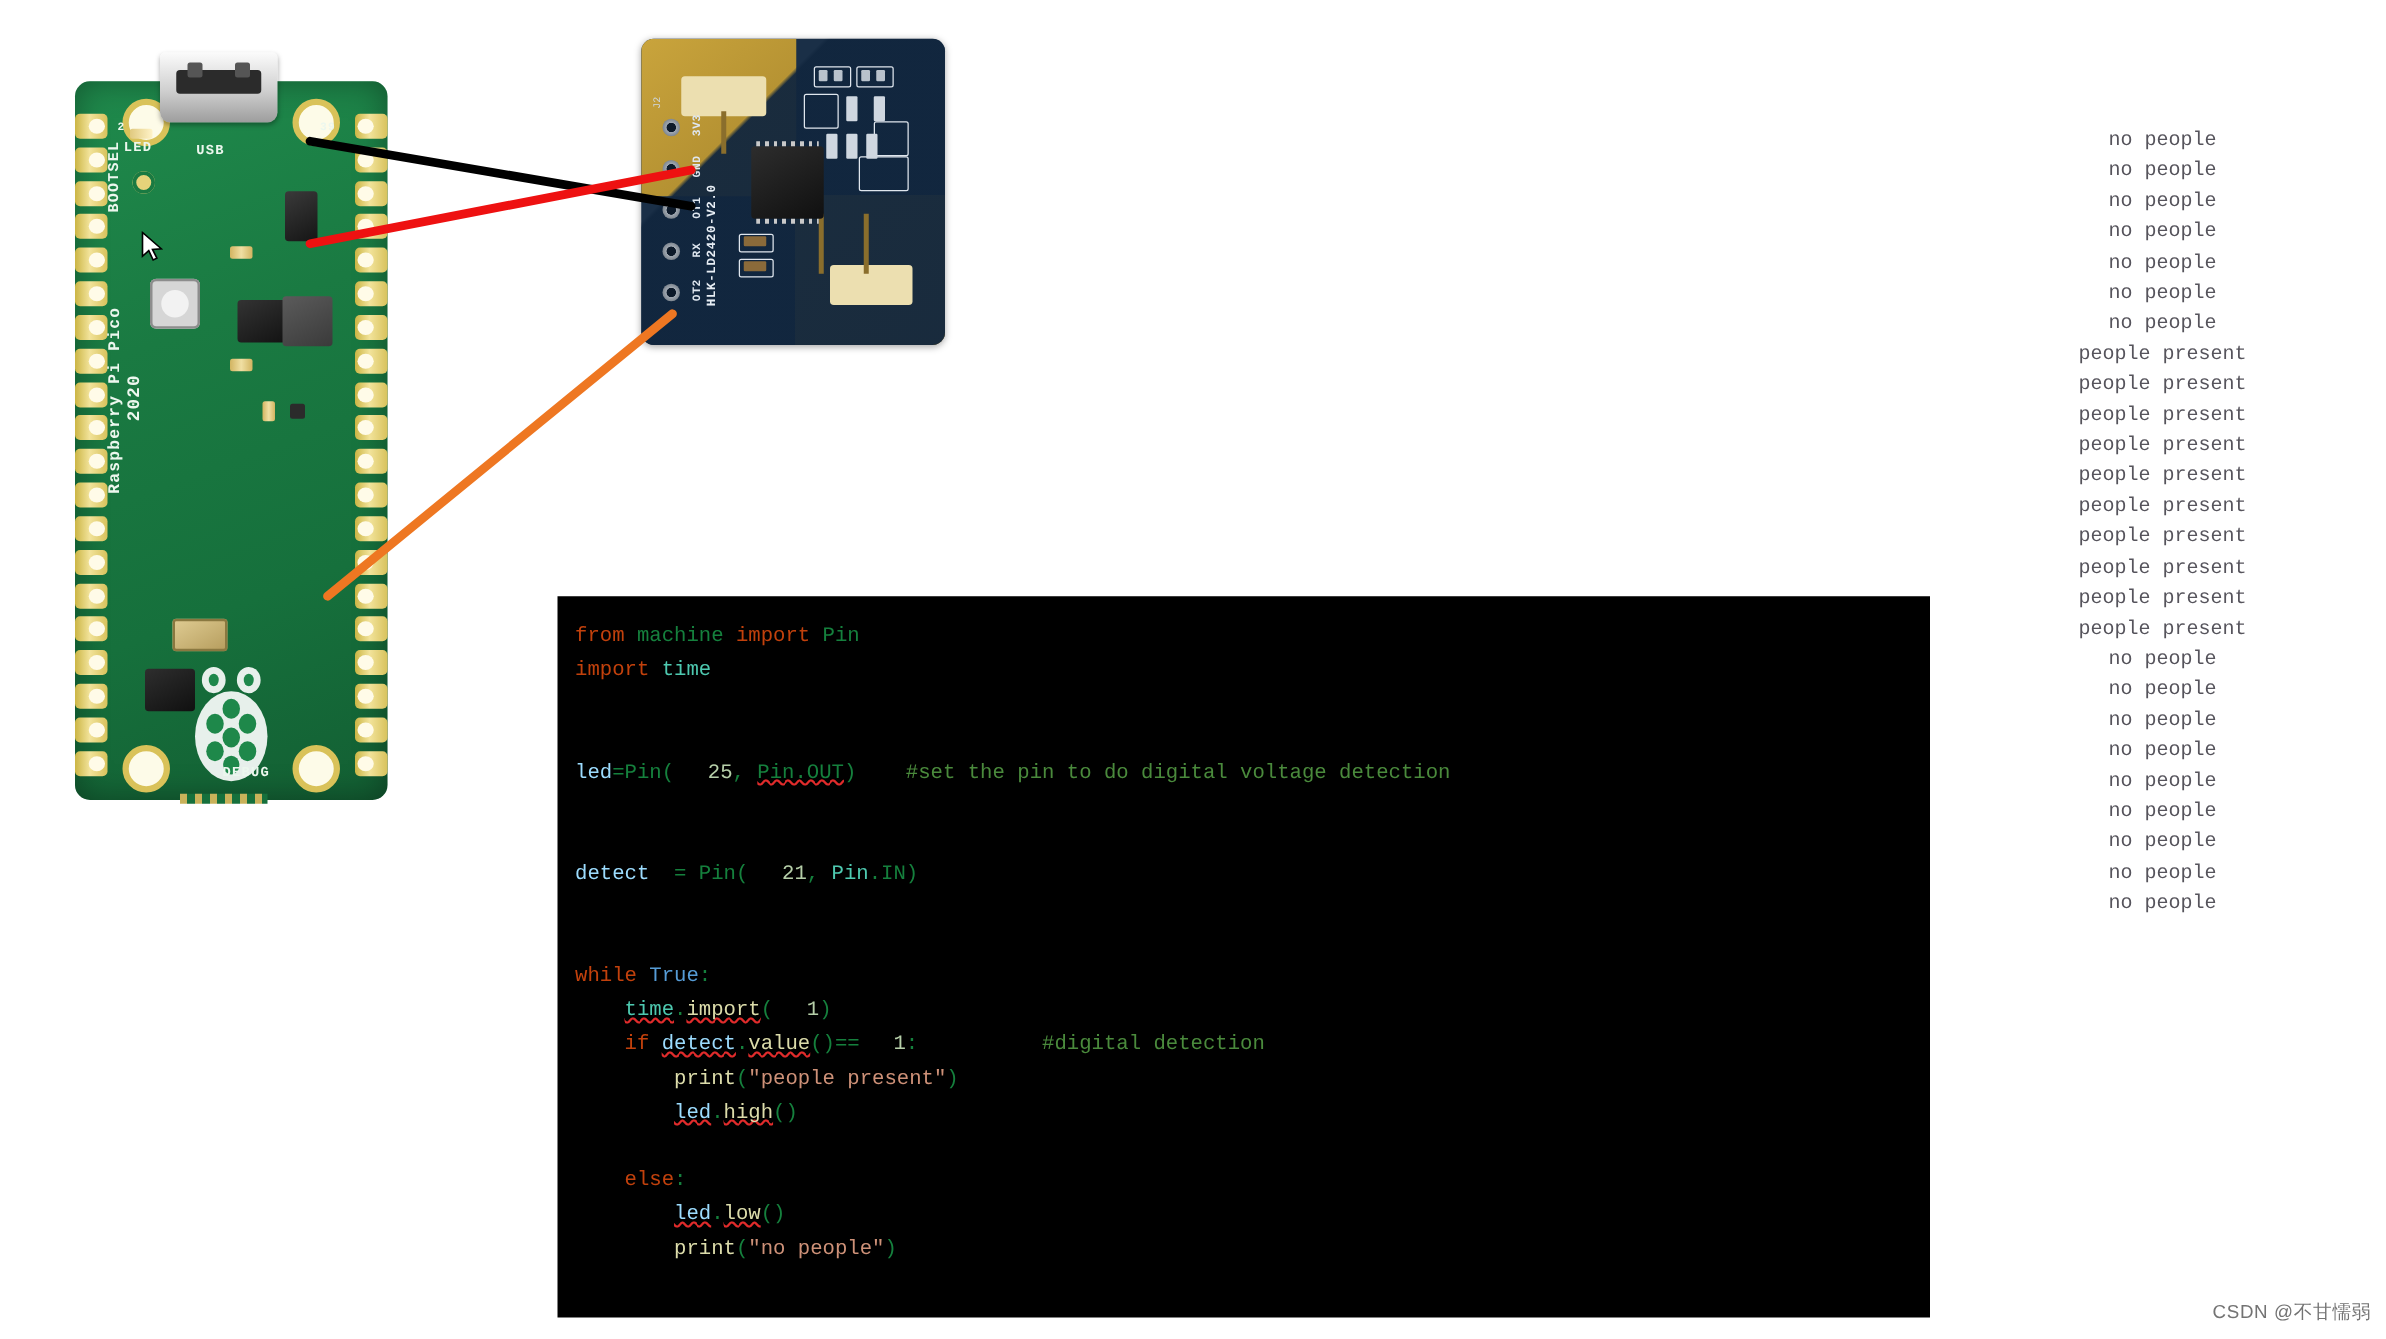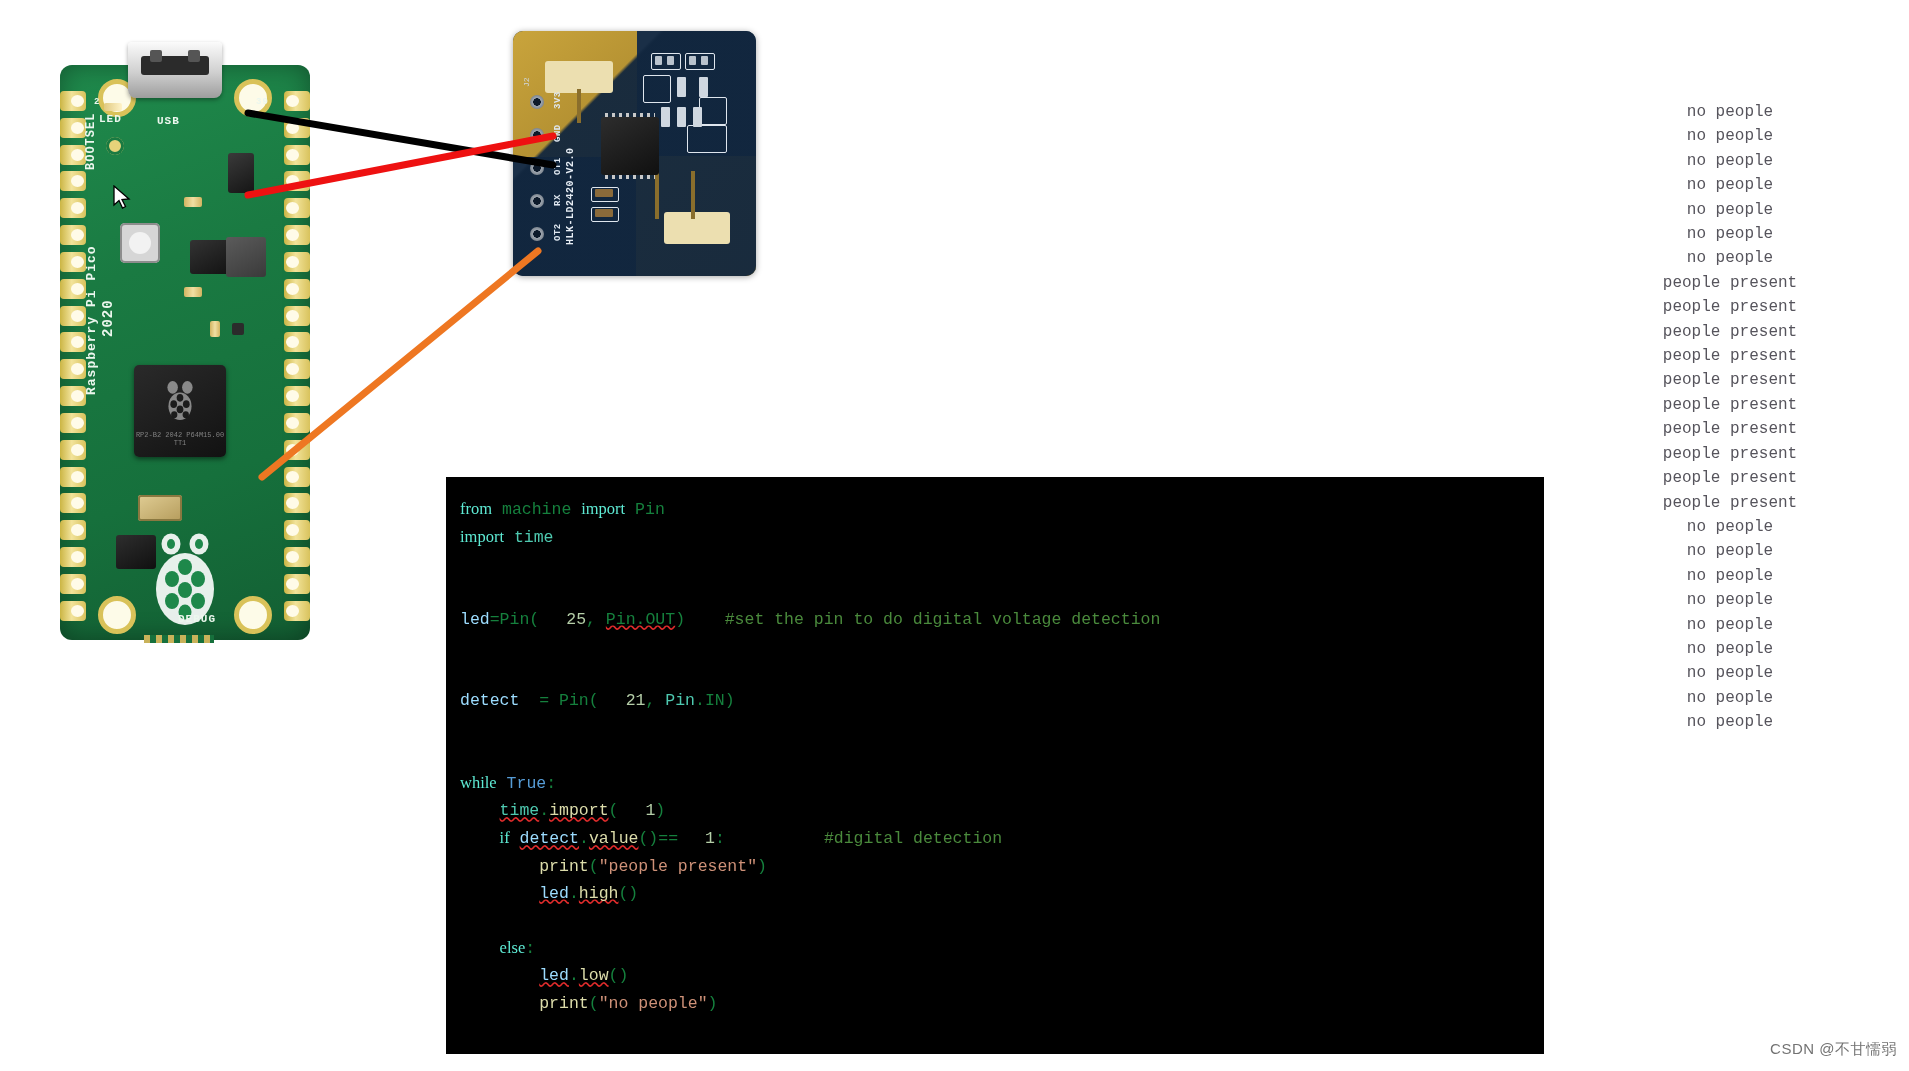--- a/index.html
+++ b/index.html
@@ -115,21 +115,21 @@
 
   
   #wires{position:absolute;left:0;top:0;width:1909px;height:1071px;pointer-events:none;z-index:25;}
 
   
   #code-block{position:absolute;left:446px;top:477px;width:1098px;height:577px;
      background:#000000;padding:18px 0 0 0;box-sizing:border-box;}
   #code-pre{margin:0;padding:0 0 0 14px;color:#d4d4d4;
      font-family:"Liberation Mono",monospace;font-size:16.5px;line-height:27.2px;
      white-space:pre;}
-  .k{color:#5eead4;font-family:Liberation Serif, serif;}         
+  .k{color:#c2410c;}         
   .kb{color:#569cd6;}        
   .cls{color:#4ec9b0;}       
   .fn{color:#dcdcaa;}        
   .num{color:#b5cea8;margin-left:27px;}       
   .str{color:#ce9178;}       
   .cm{color:#4a8a3c;}        
   .var{color:#9cdcfe;}       
   .pl{color:#15803d;}        
   .sq{text-decoration:underline wavy #e02b2b;text-decoration-skip-ink:none;}
 
@@ -202,39 +202,20 @@
     <div id="led-pad"></div>
     <div id="bootsel-button"></div>
     <div id="smd-top"></div>
     <div id="flash-chip"></div>
     <div id="regulator-chip"></div>
     <div class="res" style="left:124px;top:132px;"></div>
     <div class="res" style="left:124px;top:222px;"></div>
     <div class="res" style="left:150px;top:256px;width:10px;height:16px;"></div>
     <div class="res" style="left:172px;top:258px;width:12px;height:12px;background:#2b2b2b;"></div>
 
-    <div id="rp2040-chip">
-      <svg class="rp-logo" viewBox="0 0 40 38">
-        <g fill="#c9c9c9">
-          <ellipse cx="13" cy="6" rx="5" ry="6"></ellipse>
-            <ellipse cx="27" cy="6" rx="5" ry="6"></ellipse>
-          <ellipse cx="20" cy="24" rx="11" ry="13"></ellipse>
-        </g>
-        <g fill="#1a1a1a">
-          <ellipse cx="20" cy="16" rx="3.2" ry="3.6"></ellipse>
-            <ellipse cx="14" cy="22" rx="3.2" ry="3.6"></ellipse>
-          <ellipse cx="26" cy="22" rx="3.2" ry="3.6"></ellipse>
-            <ellipse cx="20" cy="27" rx="3.2" ry="3.6"></ellipse>
-          <ellipse cx="14.5" cy="32" rx="3" ry="3.2"></ellipse>
-            <ellipse cx="25.5" cy="32" rx="3" ry="3.2"></ellipse>
-        </g>
-      </svg>
-      <div class="rp-txt">RP2-B2  2042
-P64M15.00 TT1</div>
-    </div>
 
     <div id="osc-chip"></div>
     <div id="small-ic"></div>
 
     <svg id="rpi-big-logo" viewBox="0 0 74 96">
       <g fill="#ffffff" fill-opacity=".95">
         <path d="M22 2c-6 0-11 5-11 11 0 6 5 10 11 10V2z" opacity=".0"></path>
         <ellipse cx="23" cy="11" rx="9.5" ry="10.5"></ellipse>
           <ellipse cx="51" cy="11" rx="9.5" ry="10.5"></ellipse>
         <ellipse cx="37" cy="56" rx="29" ry="36"></ellipse>

